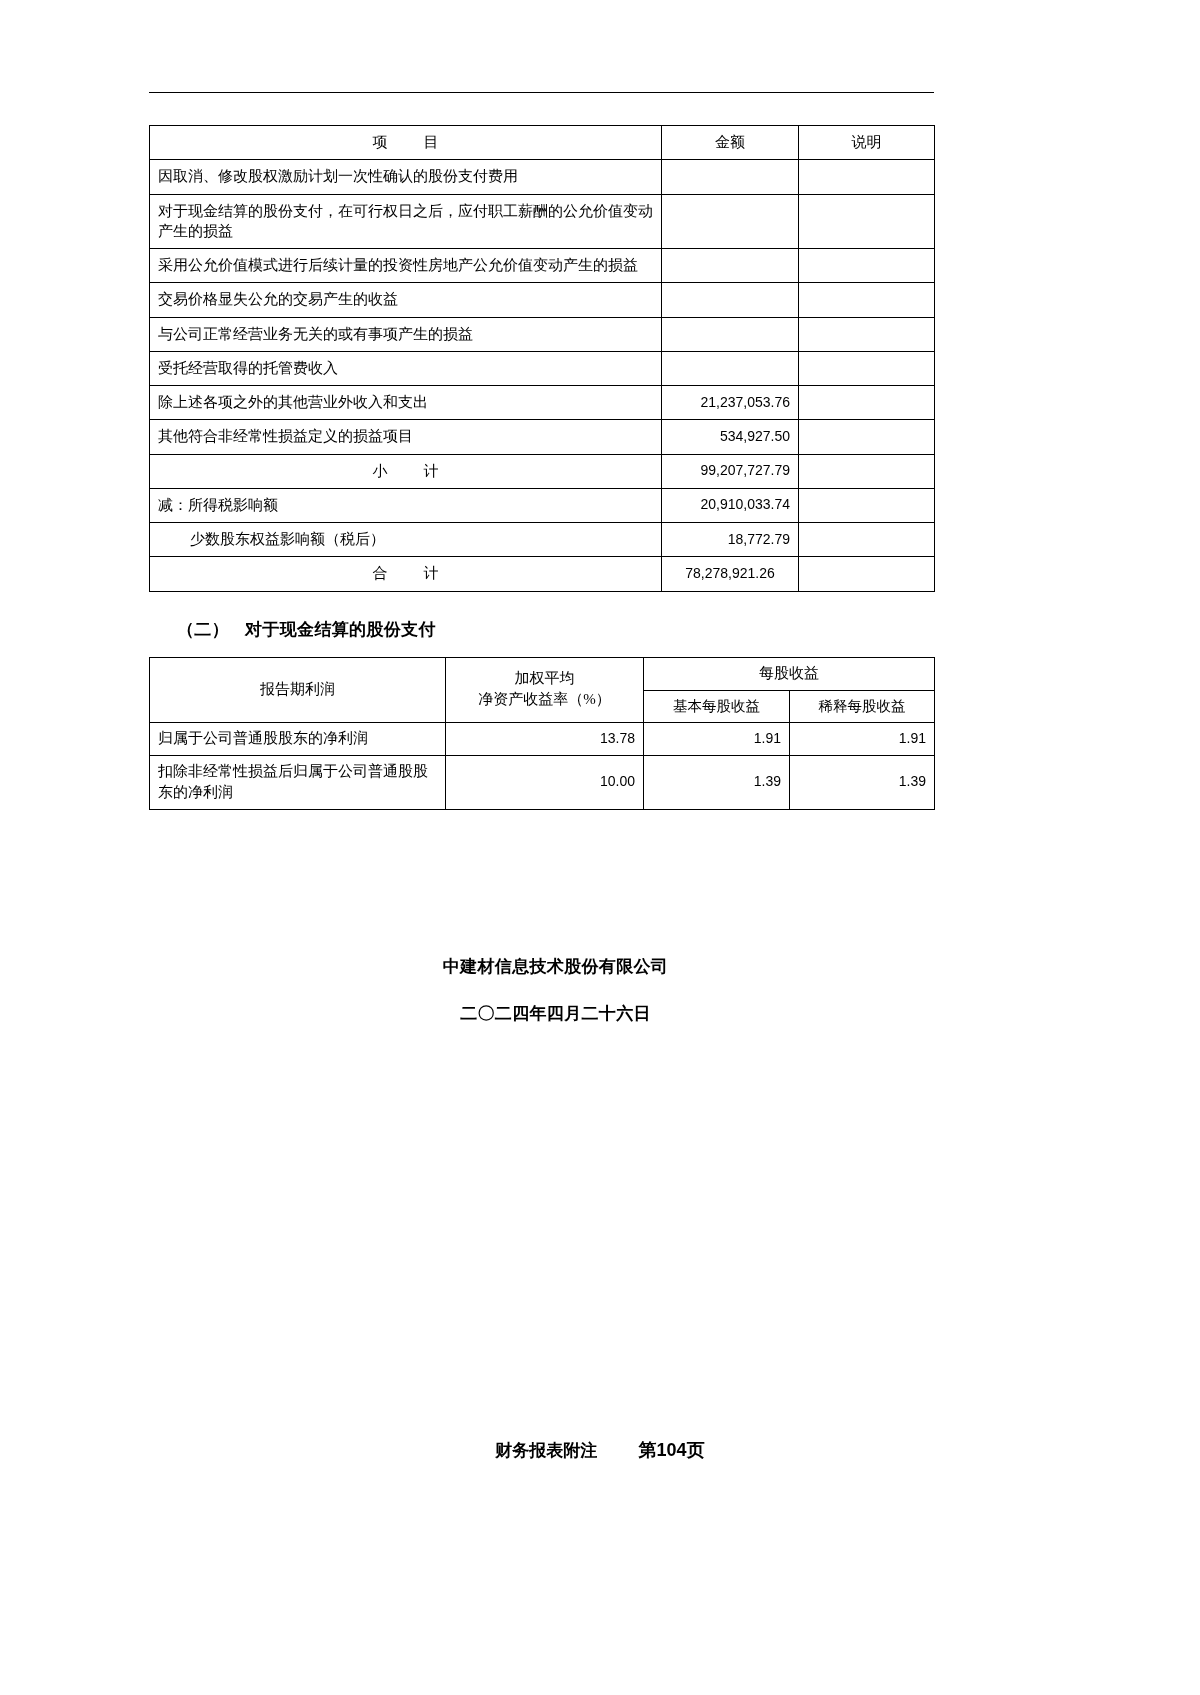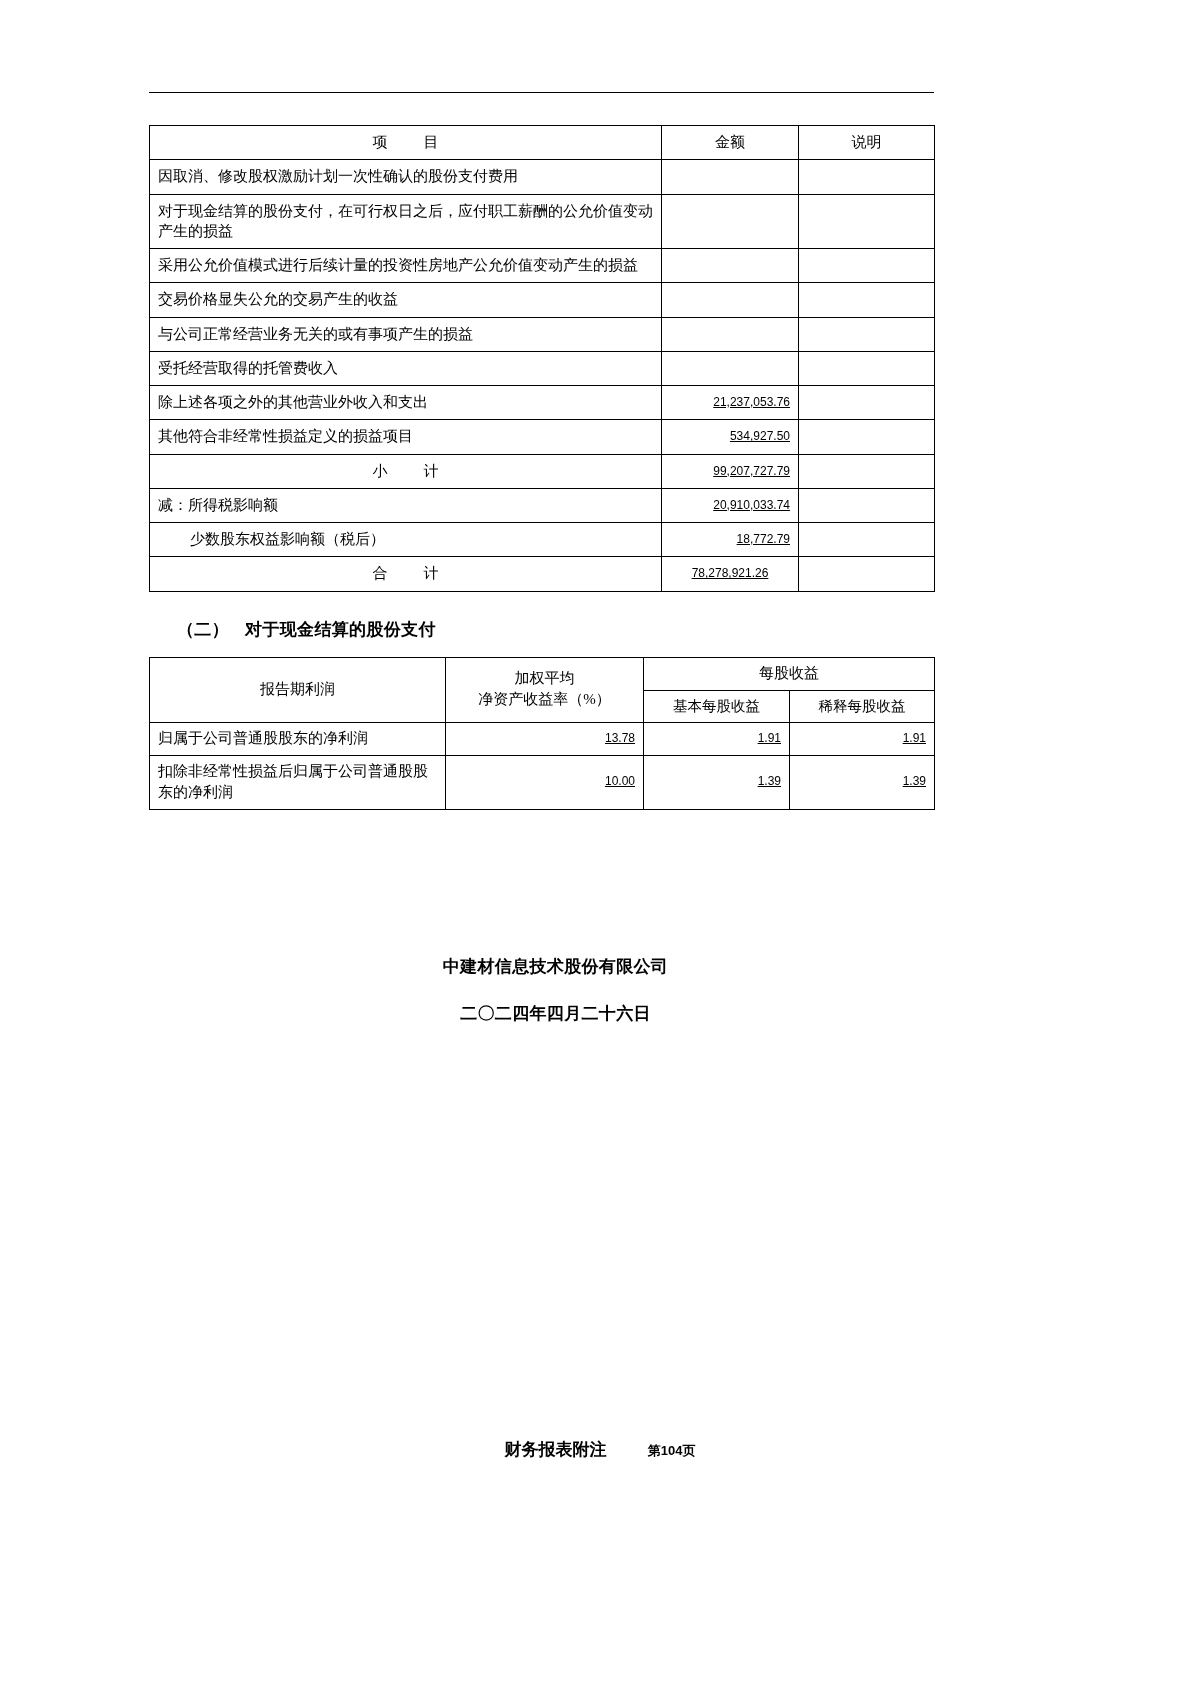--- a/index.html
+++ b/index.html
@@ -56,23 +56,22 @@
     border-bottom: 1.3px solid #000;
   }
   table.t1 tbody tr:last-child td {
     border-bottom: 1.8px solid #000;
     text-align: center;
   }
   .sp-wide { letter-spacing: 0.7em; padding-left: 0.7em; }
   .num {
     text-align: right;
     font-family: "Liberation Sans", sans-serif;
-    font-size: 12px;
+    font-size: 14px;
     padding-right: 10px;
-    text-decoration: underline;
   }
   .ctr { text-align: center; }
   .indent-1 { padding-left: 40px !important; }
 
   
   .section-head {
     margin: 26px 0 16px 0;
     font-size: 17px;
     font-weight: bold;
     letter-spacing: 0.02em;
@@ -124,21 +123,21 @@
     position: absolute;
     left: 0;
     top: 1438px;
     width: 1200px;
     text-align: center;
     font-weight: bold;
     font-size: 17px;
   }
   .footer .fnum {
     font-family: "Liberation Sans", sans-serif;
-    font-size: 13px;
+    font-size: 18px;
     margin-left: 37px;
   }
 </style>
 </head>
 <body>
 
 <div class="page">
 
   <div class="content">
 

